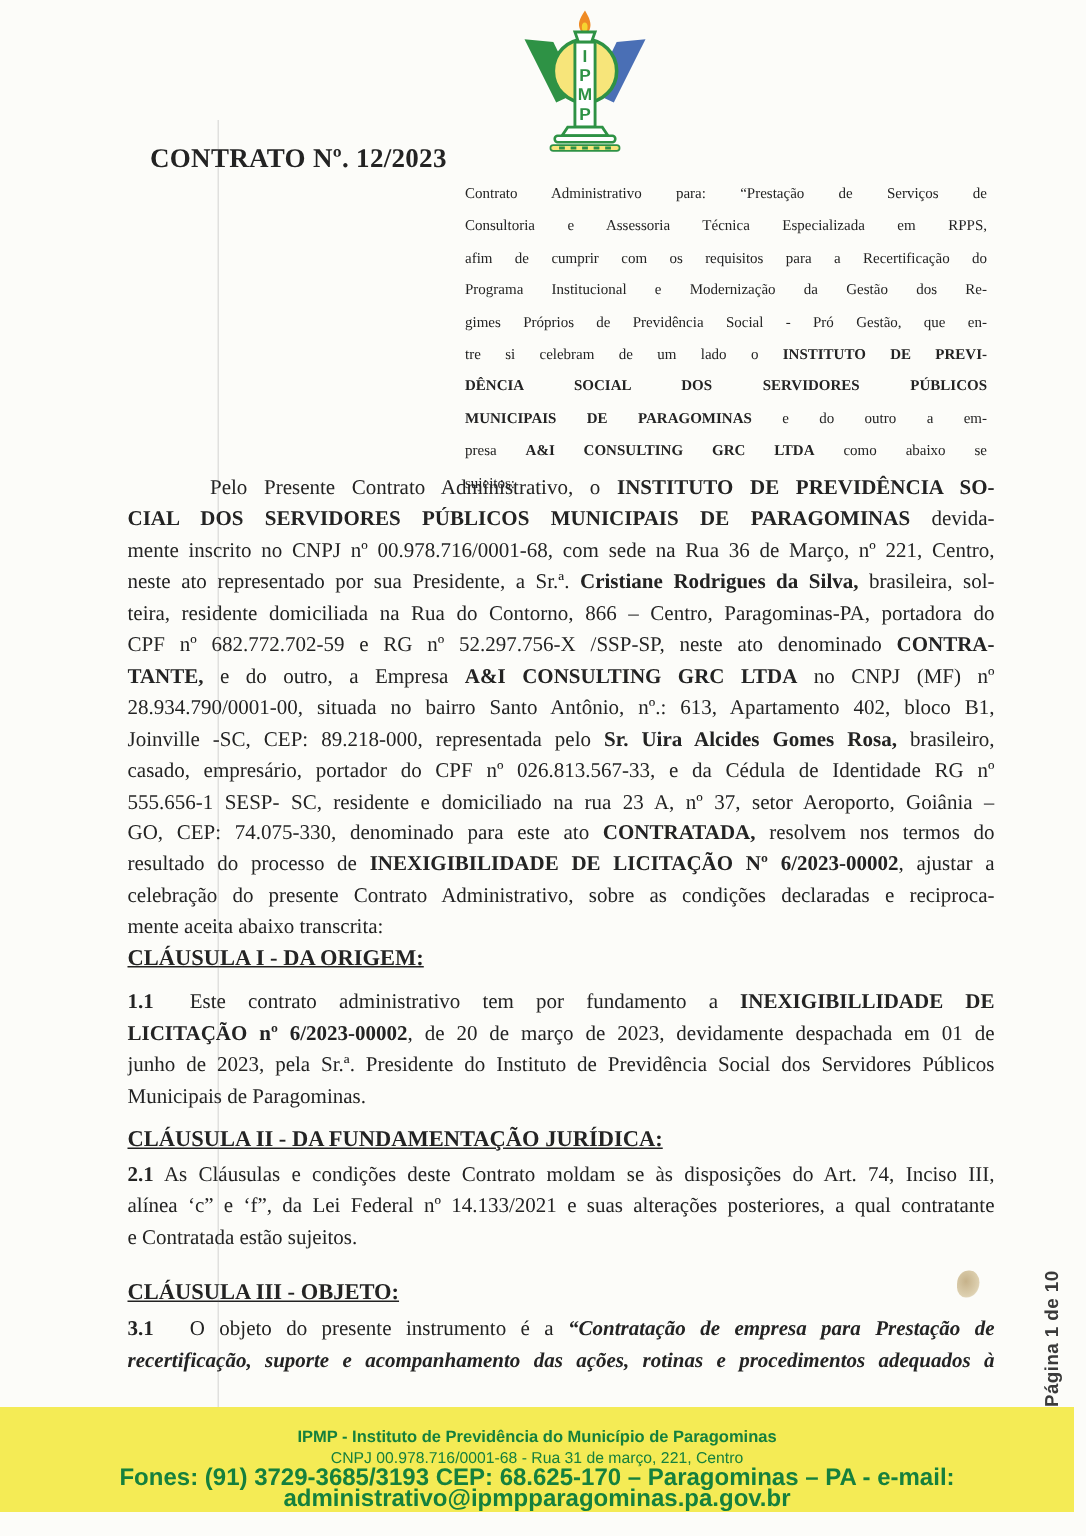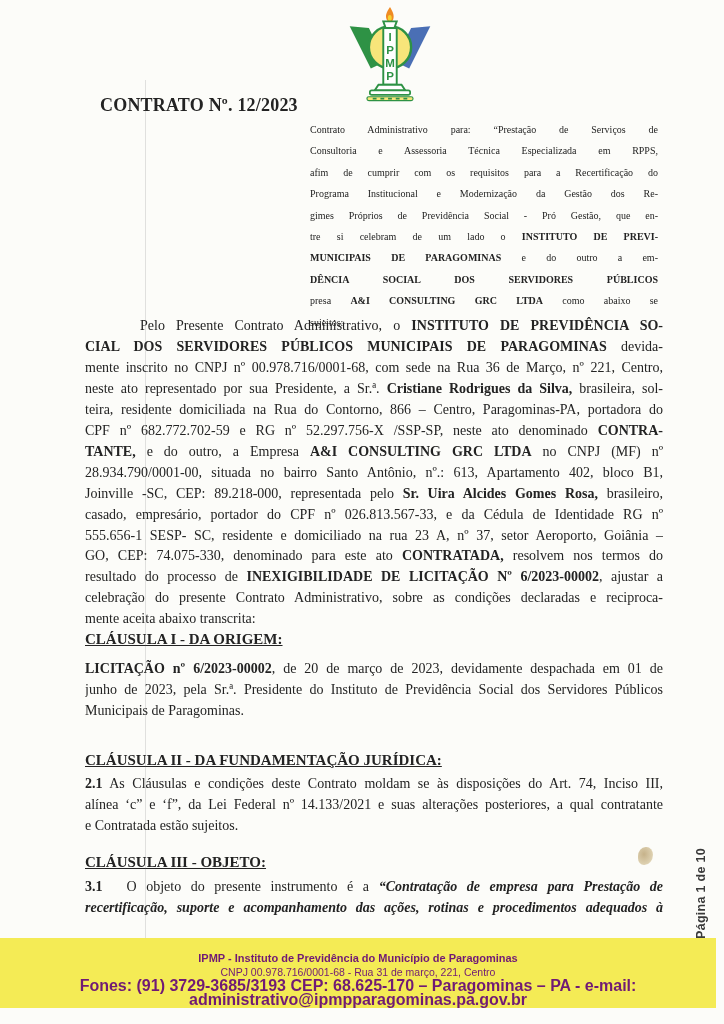--- a/index.html
+++ b/index.html
@@ -74,22 +74,22 @@
 
   <div class="contract-number">CONTRATO Nº. 12/2023</div>
 
   <div class="preamble">
       <div class="line just"><span>Contrato Administrativo para: “Prestação de Serviços de</span></div>
       <div class="line just"><span>Consultoria e Assessoria Técnica Especializada em RPPS,</span></div>
       <div class="line just"><span>afim de cumprir com os requisitos para a Recertificação do</span></div>
       <div class="line just"><span>Programa Institucional e Modernização da Gestão dos Re-</span></div>
       <div class="line just"><span>gimes Próprios de Previdência Social - Pró Gestão, que en-</span></div>
       <div class="line just"><span>tre si celebram de um lado o </span><span class="b">INSTITUTO DE PREVI-</span></div>
+      <div class="line just"><span class="b">DÊNCIA SOCIAL DOS SERVIDORES PÚBLICOS</span></div>
       <div class="line just"><span class="b">MUNICIPAIS DE PARAGOMINAS</span><span> e do outro a em-</span></div>
-      <div class="line just"><span class="b">DÊNCIA SOCIAL DOS SERVIDORES PÚBLICOS</span></div>
       <div class="line just"><span>presa </span><span class="b">A&amp;I CONSULTING GRC LTDA</span><span> como abaixo se</span></div>
       <div class="line"><span>sujeitos:</span></div>
     </div>
 
   <div class="opening">
       <div class="line just" style="text-indent: 55px;"><span>Pelo Presente Contrato Administrativo, o </span><span class="b">INSTITUTO DE PREVIDÊNCIA SO-</span></div>
       <div class="line just"><span class="b">CIAL DOS SERVIDORES PÚBLICOS MUNICIPAIS DE PARAGOMINAS</span><span> devida-</span></div>
       <div class="line just"><span>mente inscrito no CNPJ nº 00.978.716/0001-68, com sede na Rua 36 de Março, nº 221, Centro,</span></div>
       <div class="line just"><span>neste ato representado por sua Presidente, a Sr.ª. </span><span class="b">Cristiane Rodrigues da Silva,</span><span> brasileira, sol-</span></div>
       <div class="line just"><span>teira, residente domiciliada na Rua do Contorno, 866 – Centro, Paragominas-PA, portadora do</span></div>
@@ -100,20 +100,21 @@
       <div class="line just"><span>casado, empresário, portador do CPF nº 026.813.567-33, e da Cédula de Identidade RG nº</span></div>
       <div class="line just"><span>555.656-1 SESP- SC, residente e domiciliado na rua 23 A, nº 37, setor Aeroporto, Goiânia –</span></div>
       <div class="line just"><span>GO, CEP: 74.075-330, denominado para este ato </span><span class="b">CONTRATADA,</span><span> resolvem nos termos do</span></div>
       <div class="line just"><span>resultado do processo de </span><span class="b">INEXIGIBILIDADE DE LICITAÇÃO Nº 6/2023-00002</span><span>, ajustar a</span></div>
       <div class="line just"><span>celebração do presente Contrato Administrativo, sobre as condições declaradas e reciproca-</span></div>
       <div class="line"><span>mente aceita abaixo transcrita:</span></div>
     </div>
 
   <div class="clause-heading" style="top:631px">CLÁUSULA I - DA ORIGEM:</div>
   <div class="clause-body" style="top:658px">
+      <div class="line just"><span class="b" style="margin-right: 24px;">1.1</span><span>Este contrato administrativo tem por fundamento a </span><span class="b">INEXIGIBILLIDADE DE</span></div>
       <div class="line just"><span class="b">LICITAÇÃO nº 6/2023-00002</span><span>, de 20 de março de 2023, devidamente despachada em 01 de</span></div>
       <div class="line just"><span>junho de 2023, pela Sr.ª. Presidente do Instituto de Previdência Social dos Servidores Públicos</span></div>
       <div class="line"><span>Municipais de Paragominas.</span></div>
     </div>
 
   <div class="clause-heading" style="top:752px">CLÁUSULA II - DA FUNDAMENTAÇÃO JURÍDICA:</div>
   <div class="clause-body" style="top:773px">
       <div class="line just"><span class="b">2.1</span><span> As Cláusulas e condições deste Contrato moldam se às disposições do Art. 74, Inciso III,</span></div>
       <div class="line just"><span>alínea ‘c” e ‘f”, da Lei Federal nº 14.133/2021 e suas alterações posteriores, a qual contratante</span></div>
       <div class="line"><span>e Contratada estão sujeitos.</span></div>
@@ -125,19 +126,19 @@
       <div class="line just"><span class="bi">recertificação, suporte e acompanhamento das ações, rotinas e procedimentos adequados à</span></div>
     </div>
 
   <div class="fold-line"></div>
   <div class="stain"></div>
 
   <div class="side-page">
     <span>Página 1 de 10</span>
   </div>
 
-  <div class="footer" style="background: rgb(244, 235, 85); color: #701a75;">
+  <div class="footer" style="background: rgb(244, 235, 85); color: #15803d;">
     <div class="f1">IPMP - Instituto de Previdência do Município de Paragominas</div>
     <div class="f2">CNPJ 00.978.716/0001-68 - Rua 31 de março, 221, Centro</div>
     <div class="f3">Fones: (91) 3729-3685/3193 CEP: 68.625-170 – Paragominas – PA - e-mail: administrativo@ipmpparagominas.pa.gov.br</div>
   </div>
 
 </div>
 
 </body></html>

